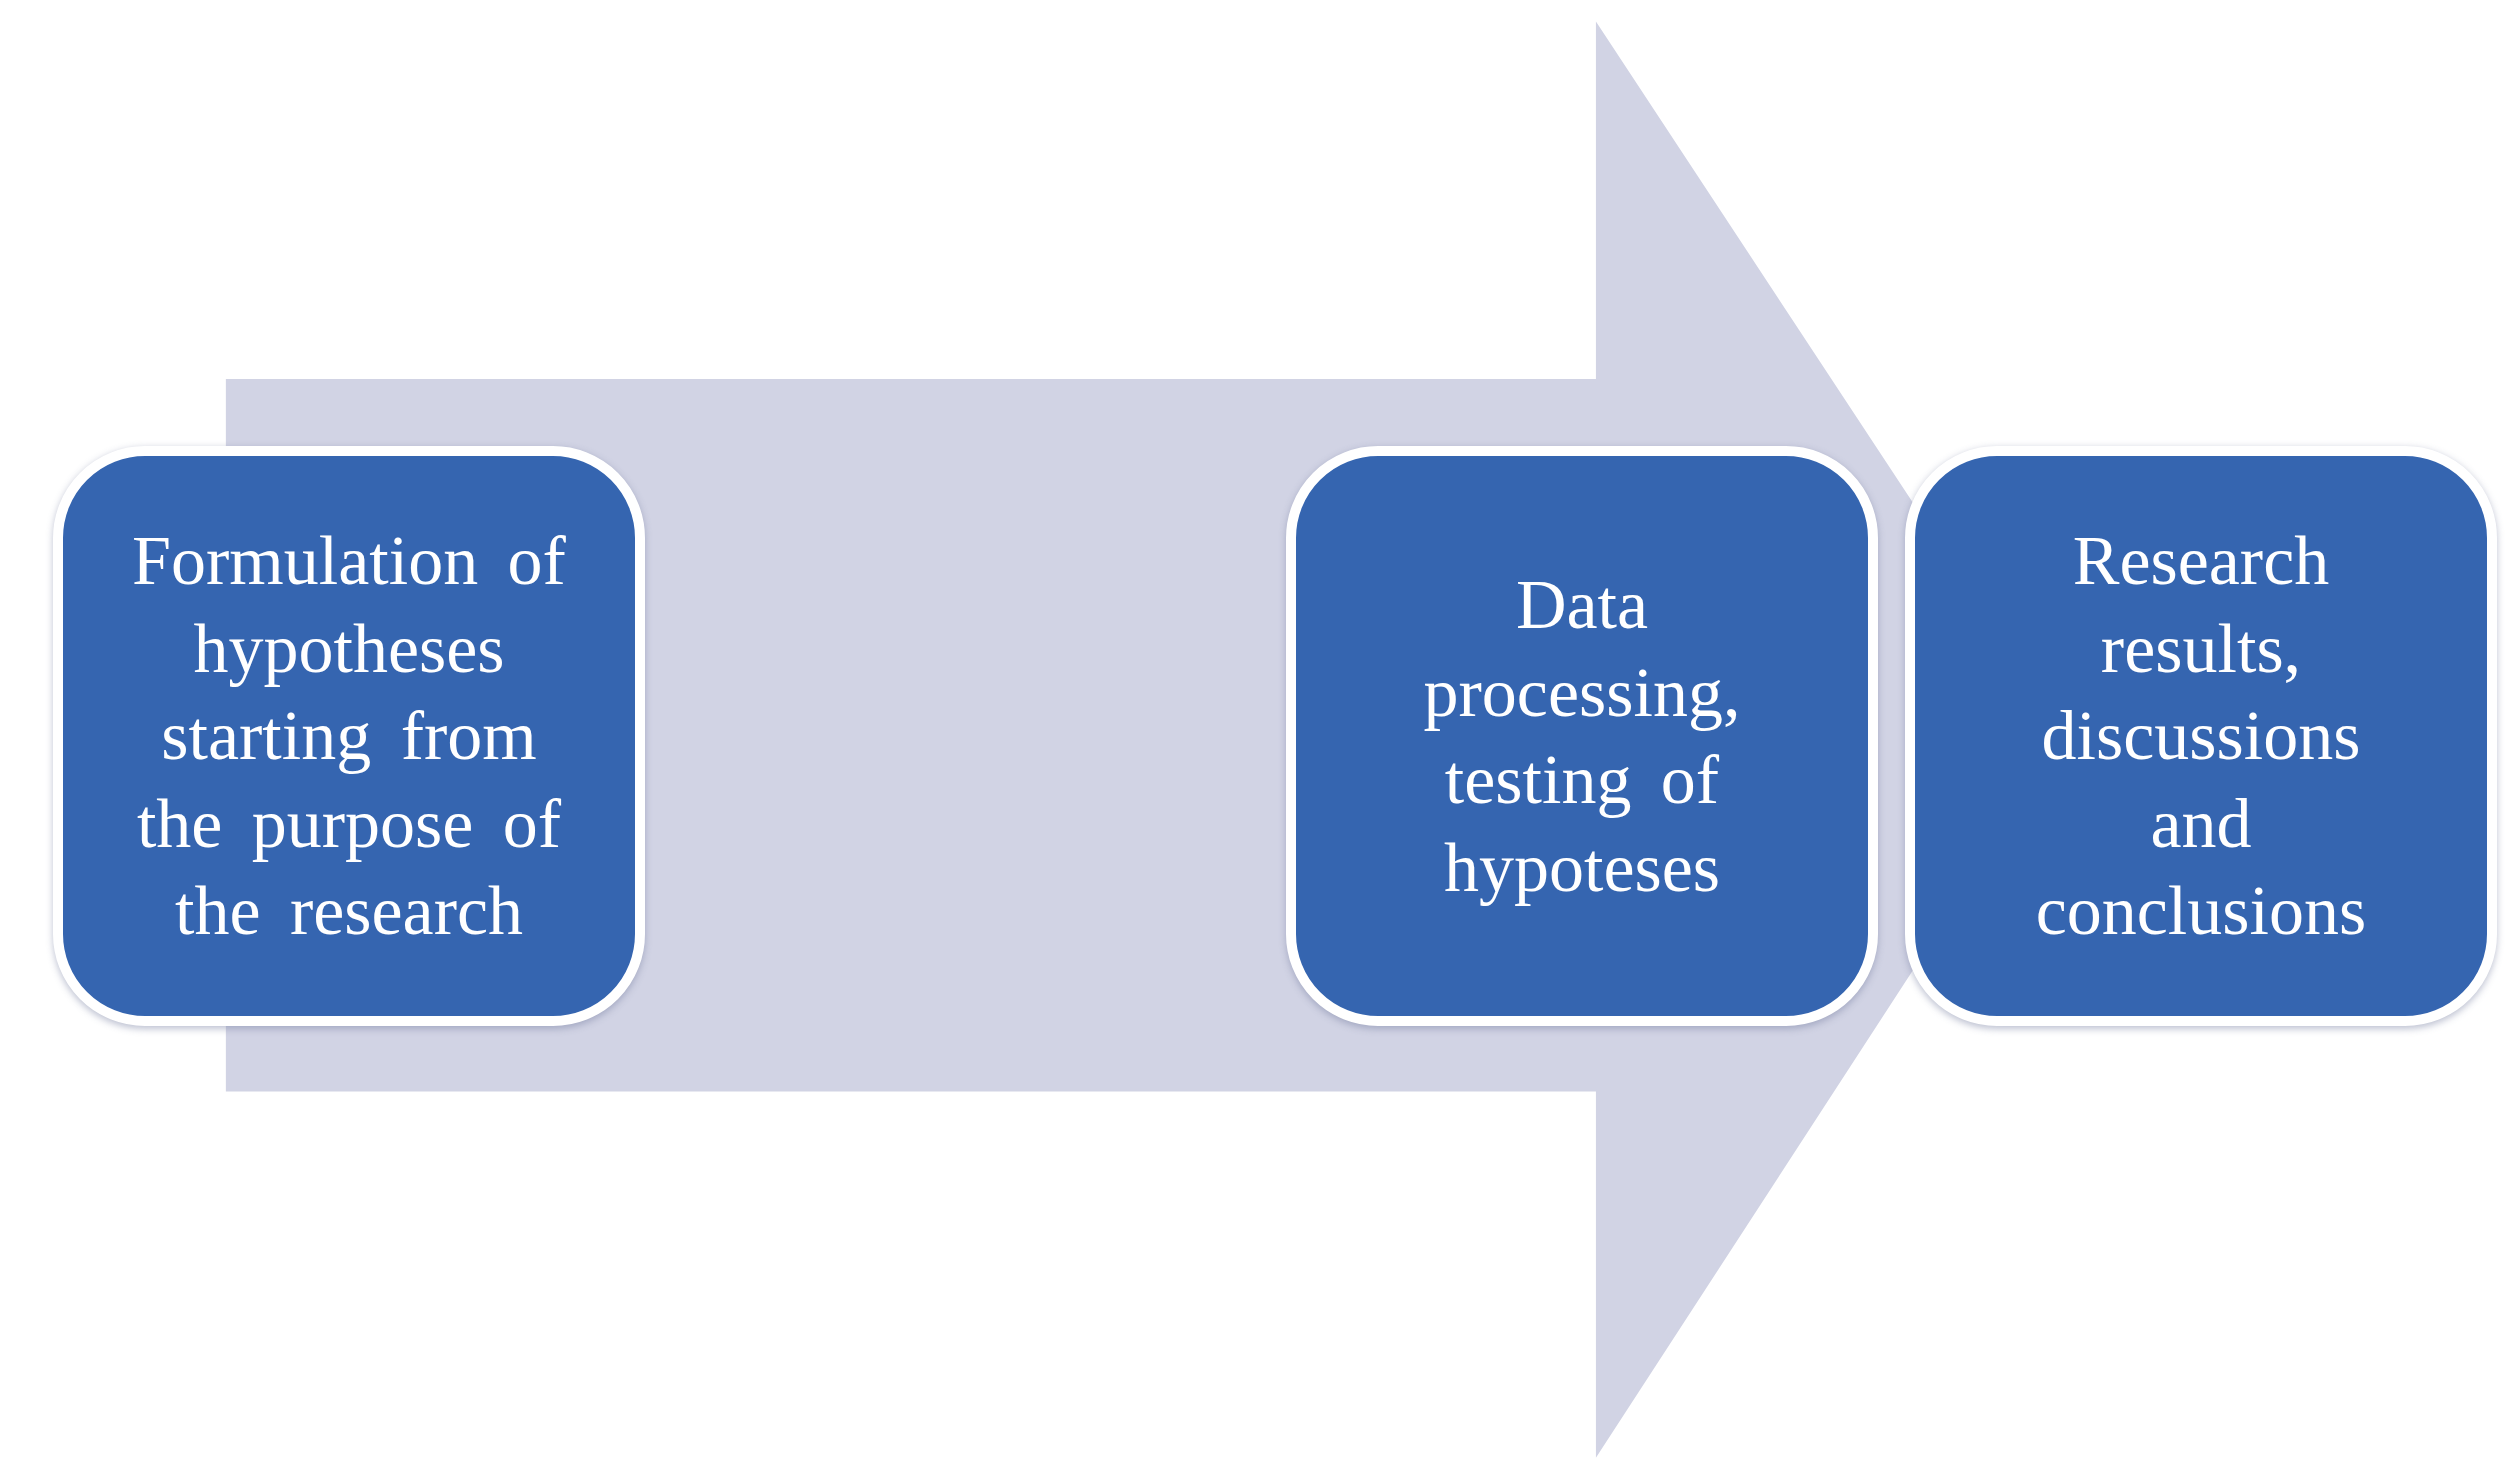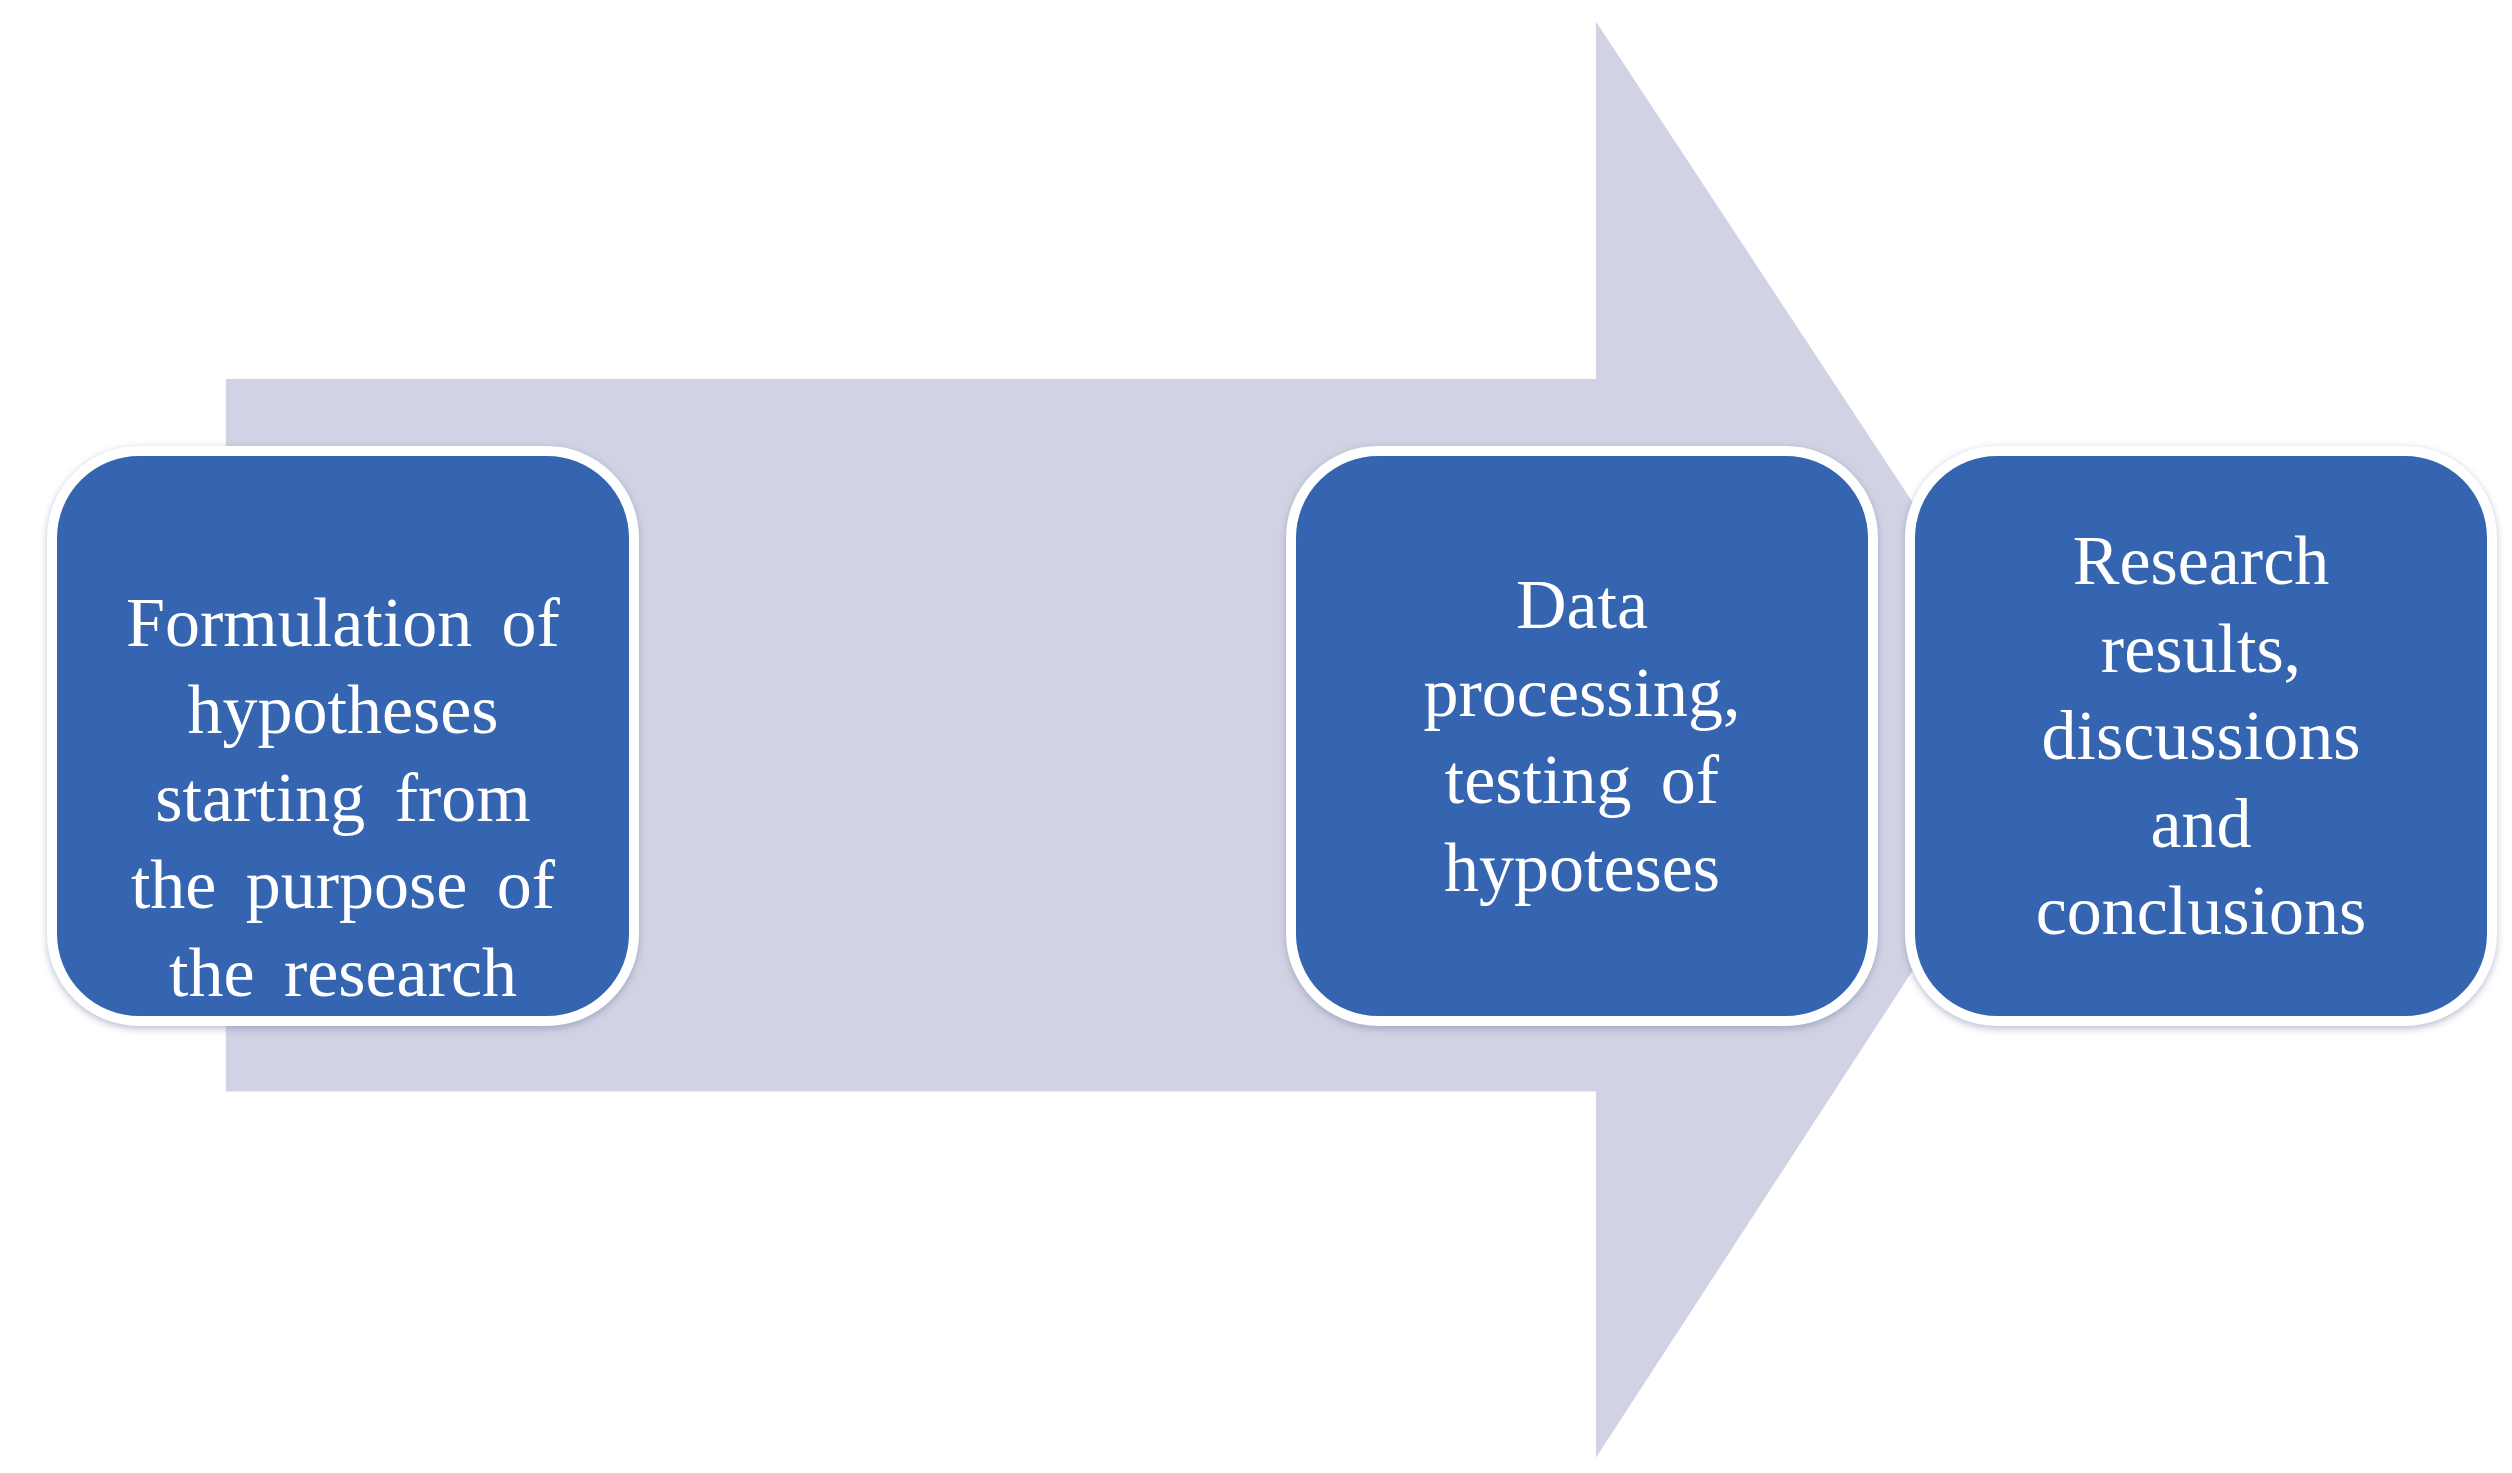--- a/index.html
+++ b/index.html
@@ -38,21 +38,21 @@
     width: 592px;   
     height: 580px;  
     background: var(--step-fill);
     border: 10.4px solid var(--step-border);
     border-radius: 92px;
     box-shadow: 0 2.4px 7.2px rgba(110, 120, 155, 0.45);
     display: flex;
     align-items: center;
     justify-content: center;
   }
-  .step-1 { left: 47px; align-items: flex-end;   }
+  .step-1 { left: 53px;   }
   .step-2 { left: 666px;  }
   .step-3 { left: 1286px; }
   .step-4 { left: 1905px; }
   .step-label {
     color: var(--step-text);
     font-size: 70px;
     line-height: 1.25;
     text-align: center;
     white-space: pre-line;
     word-spacing: 0.17em;

